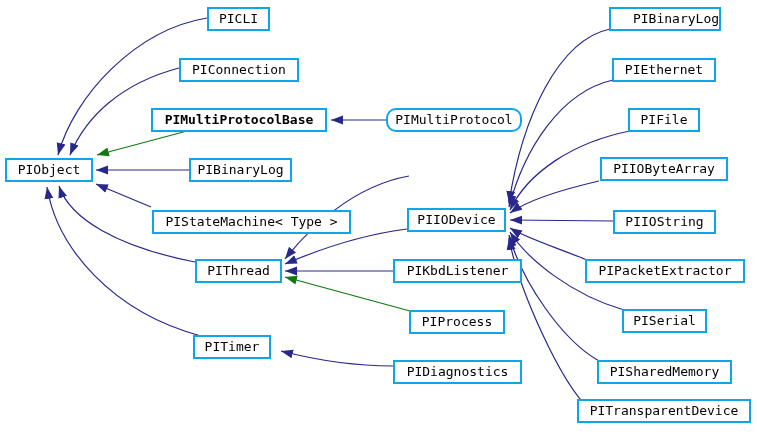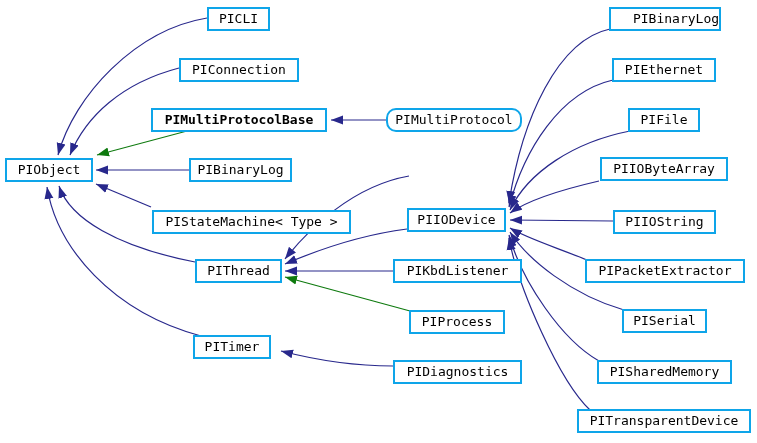--- a/index.html
+++ b/index.html
@@ -88,15 +88,15 @@
   <div class="node" style="left:193px; top:335px; width:78px;">PITimer</div>
   <div class="node" style="left:393px; top:360px; width:129px;">PIDiagnostics</div>
   <div class="node" style="left:609px; top:7px;   width:112px;padding-left:22px;">PIBinaryLog</div>
   <div class="node" style="left:612px; top:58px;  width:104px;">PIEthernet</div>
   <div class="node" style="left:628px; top:108px; width:72px;">PIFile</div>
   <div class="node" style="left:600px; top:157px; width:128px;">PIIOByteArray</div>
   <div class="node" style="left:613px; top:210px; width:103px;">PIIOString</div>
   <div class="node" style="left:585px; top:259px; width:160px;text-align:right;">PIPacketExtractor</div>
   <div class="node" style="left:622px; top:309px; width:85px;">PISerial</div>
   <div class="node" style="left:597px; top:360px; width:135px;">PISharedMemory</div>
-  <div class="node" style="left:577px; top:409px; width:174px;">PITransparentDevice</div>
+  <div class="node" style="left:577px; top:399px; width:174px;">PITransparentDevice</div>
 
 </div>
 
 </body></html>

